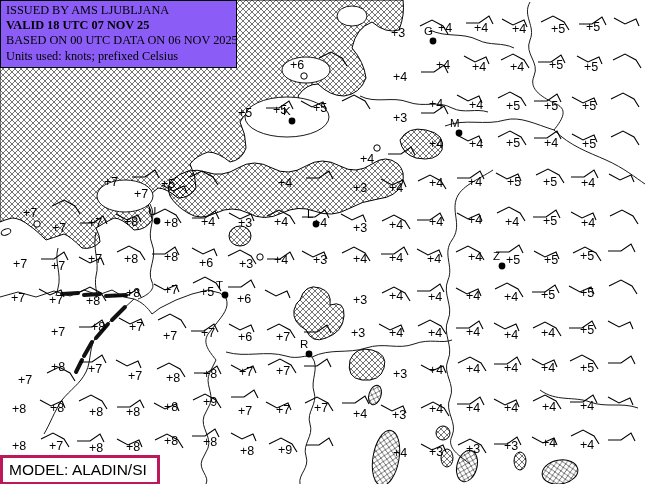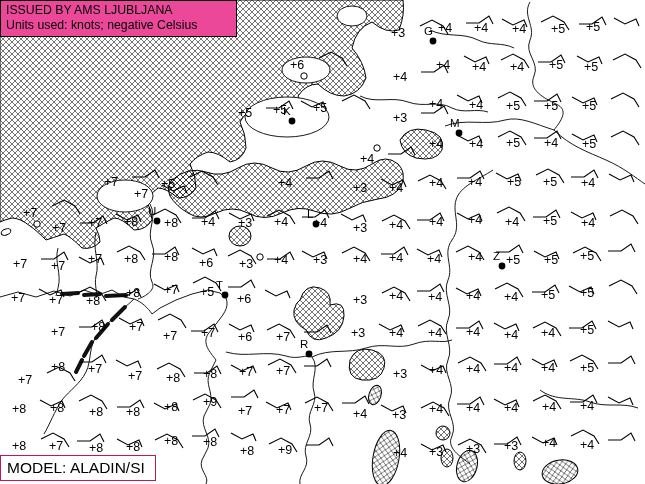--- a/index.html
+++ b/index.html
@@ -3,28 +3,28 @@
 <meta charset="utf-8">
 <style>
   html,body{margin:0;padding:0;background:#fff;}
   .stage{
     position:relative;width:645px;height:484px;background:#fff;overflow:hidden;
     font-family:"Liberation Sans",sans-serif;color:#000;
   }
   svg{position:absolute;left:0;top:0;}
   .header-box{
     position:absolute;left:0;top:0;width:226px;
-    background:#ec4899;border:1px solid #000;
+    background:#8b5cf6;border:1px solid #000;
     padding:2px 4px 3px 5px;
-    font-size:12.3px;line-height:15.2px;white-space:nowrap;
+    font-size:12.3px;line-height:15.2px;white-space:nowrap;font-family:Liberation Serif, serif;
   }
   .header-box .b{font-weight:bold;}
   .model-box{
     position:absolute;left:0;top:455px;
-    background:#fff;border:1px solid #be185d;
+    background:#fff;border:3px solid #be185d;
     padding:2px 10px 3px 6px;
     font-size:15.5px;line-height:19px;
   }
   .temp-text{font-size:12.5px;}
   .station-text{font-size:11.5px;}
 </style>
 </head>
 <body>
 
 <div class="stage">
@@ -400,18 +400,20 @@
         <text x="216" y="289" class="station-text" fill="#000">T</text>
         <circle cx="502" cy="266" r="3.4" fill="#000"></circle>
         <text x="493" y="260" class="station-text" fill="#000">Z</text>
         <circle cx="309" cy="354" r="3.4" fill="#000"></circle>
         <text x="300" y="348" class="station-text" fill="#000">R</text>
       </g>
   </svg>
 
   <div class="header-box">
     <div>ISSUED BY AMS LJUBLJANA</div>
-    <div>Units used: knots; negative Celsius</div>
+    <div class="b">VALID 18 UTC 07 NOV 25</div>
+    <div>BASED ON 00 UTC DATA ON 06 NOV 2025</div>
+    <div>Units used: knots; prefixed Celsius</div>
   </div>
 
   <div class="model-box">MODEL: ALADIN/SI</div>
 
 </div>
 
 </body></html>

